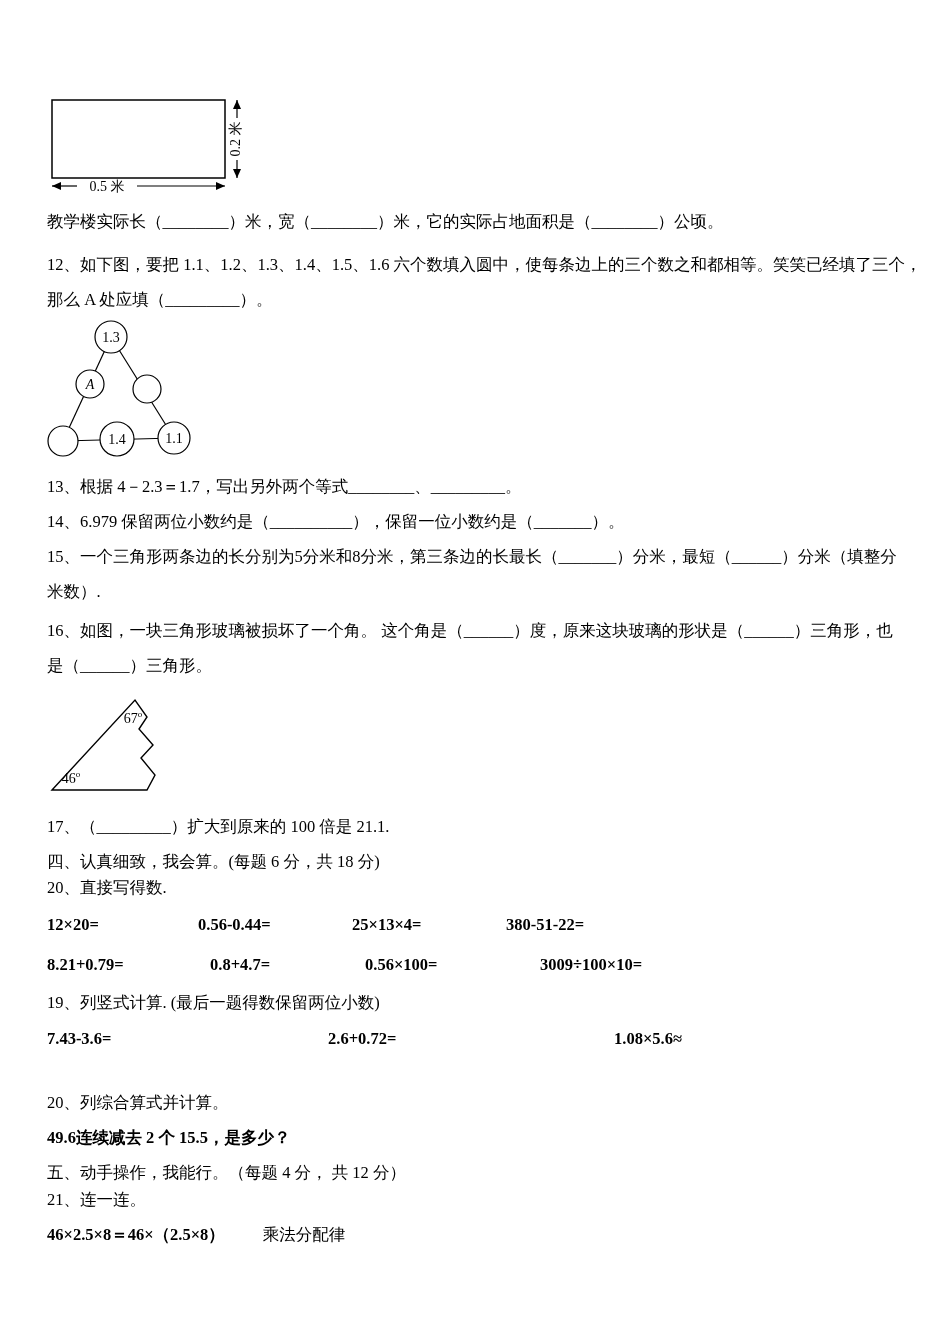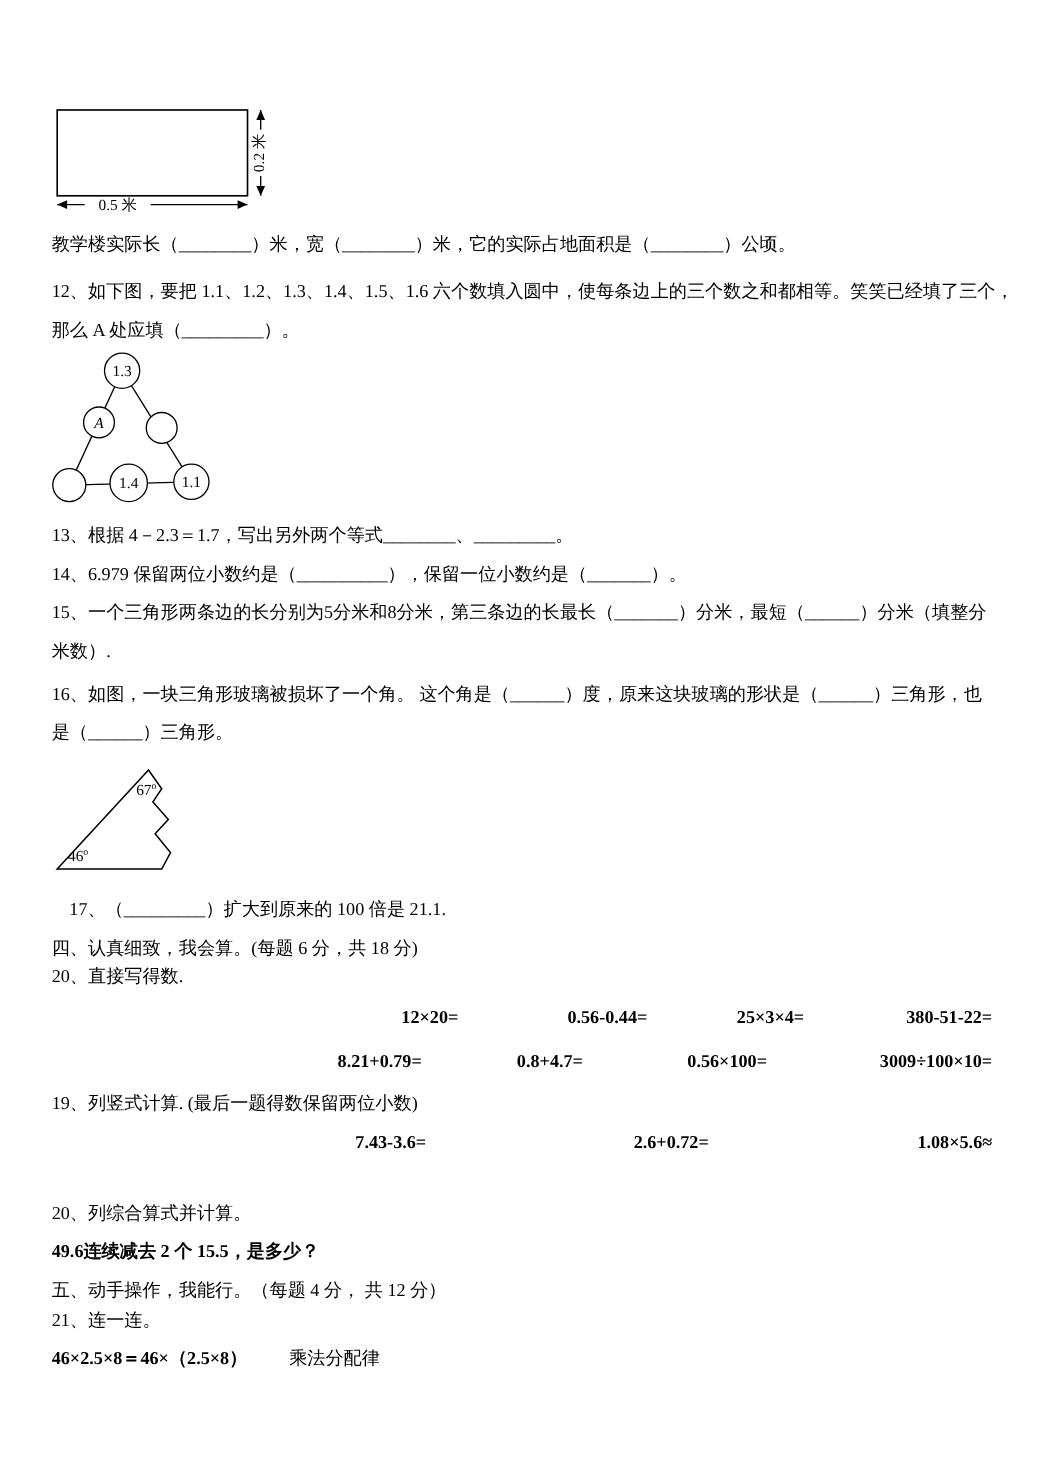--- a/index.html
+++ b/index.html
@@ -9,28 +9,28 @@
     background: #ffffff; color: #000000;
     font-family: "Liberation Serif", "DejaVu Serif", serif;
     font-size: 16.5px;
     overflow: hidden;
   }
   .page { padding: 98px 48px 0 47px; }
   p { margin: 0; line-height: 35px; }
   .nowrap { white-space: nowrap; }
   .mt4  { margin-top: 4px; }
   .mt8  { margin-top: 8px; }
-  .mt9  { margin-top: 9px; margin-left: 16px; }
+  .mt9  { margin-top: 9px; }
   .mt12 { margin-top: 12px; }
   .mt27 { margin-top: 27px; }
   .mtm9 { margin-top: -9px; }
   .mtm8 { margin-top: -8px; }
-  .calc-row { display: flex; font-weight: bold; line-height: 40px; white-space: nowrap; justify-content: flex-end; }
+  .calc-row { display: flex; font-weight: bold; line-height: 40px; white-space: nowrap; }
   .calc-row span { flex: 0 0 auto; }
-  .calc19 { line-height: 38px; }
+  .calc19 { line-height: 38px; gap: 28px; }
   .bold { font-weight: bold; }
   svg { display: block; }
   svg text { font-family: "Liberation Serif", "DejaVu Serif", serif; fill: #000; }
   .q21-line { display: flex; align-items: center; line-height: 35px; white-space: nowrap; }
   .q21-label { margin-left: 38px; font-weight: normal; }
 </style>
 </head>
 <body>
 
 <div class="page">
@@ -92,21 +92,21 @@
   </svg>
 
   <p class="nowrap mt9">17、（_________）扩大到原来的 100 倍是 21.1.</p>
 
   <p class="nowrap">四、认真细致，我会算。(每题 6 分，共 18 分)</p>
   <p class="nowrap mtm9">20、直接写得数.</p>
 
   <div class="calc-row">
     <span style="width:151px">12×20=</span>
     <span style="width:154px">0.56-0.44=</span>
-    <span style="width:154px">25×3×4=</span>
+    <span style="width:154px">25×13×4=</span>
     <span>380-51-22=</span>
   </div>
   <div class="calc-row">
     <span style="width:163px">8.21+0.79=</span>
     <span style="width:155px">0.8+4.7=</span>
     <span style="width:175px">0.56×100=</span>
     <span>3009÷100×10=</span>
   </div>
 
   <p class="nowrap">19、列竖式计算. (最后一题得数保留两位小数)</p>

